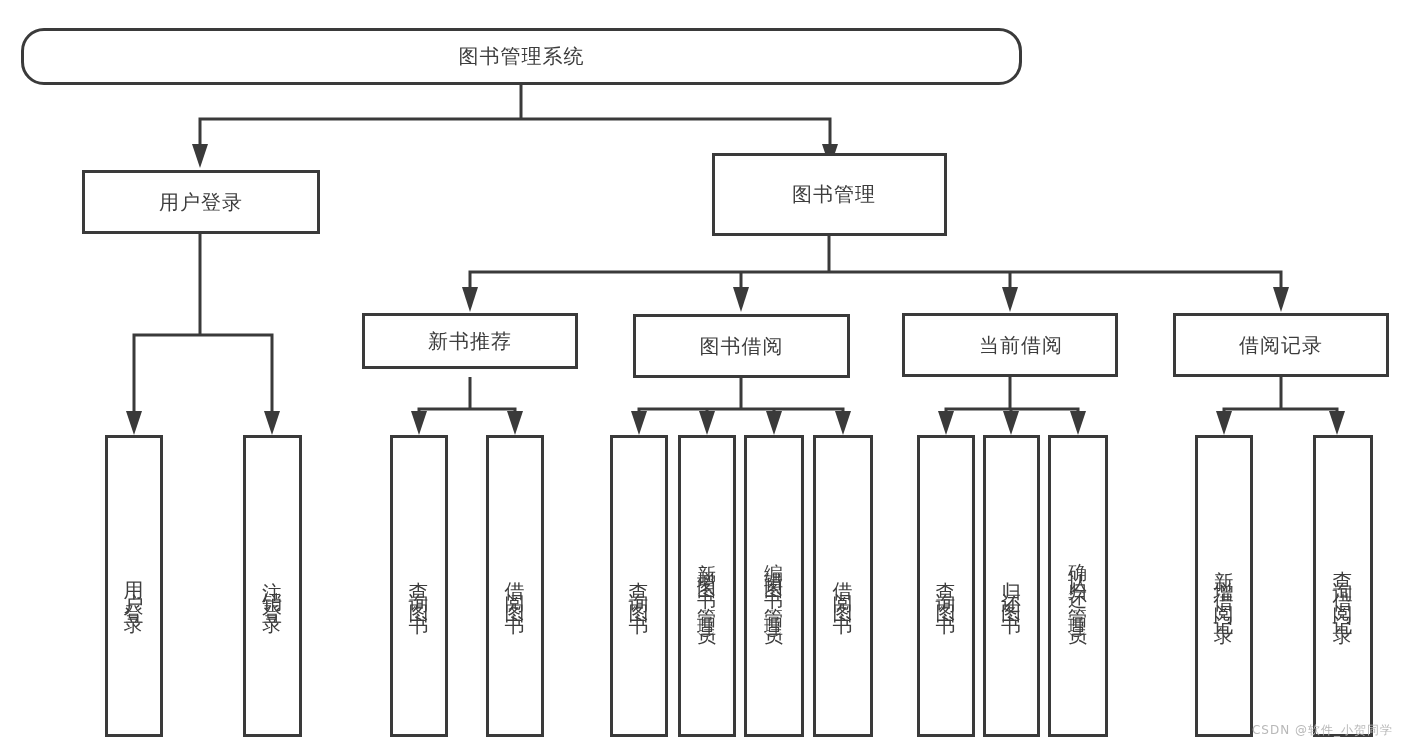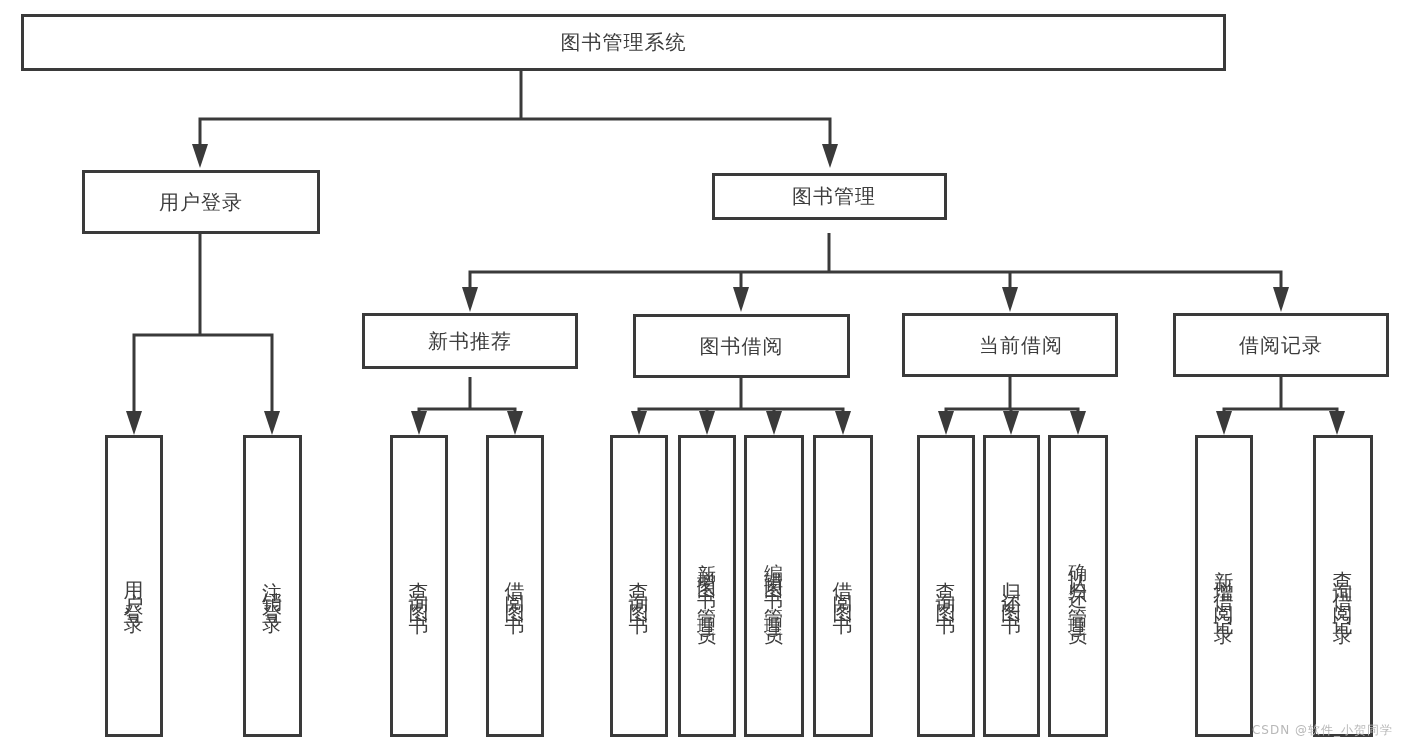--- a/index.html
+++ b/index.html
@@ -81,24 +81,24 @@
       <polygon points="766,411 782,411 774,435"></polygon>
       <polygon points="835,411 851,411 843,435"></polygon>
       <polygon points="938,411 954,411 946,435"></polygon>
       <polygon points="1003,411 1019,411 1011,435"></polygon>
       <polygon points="1070,411 1086,411 1078,435"></polygon>
       <polygon points="1216,411 1232,411 1224,435"></polygon>
       <polygon points="1329,411 1345,411 1337,435"></polygon>
     </g>
   </svg>
 
-  <div class="box hbox" style="left:21px;top:14px;width:1205px;height:57px;">图书管理系统</div>
+  <div class="box hbox" style="left:21px;top:28px;width:1001px;height:57px;border-radius:23px;">图书管理系统</div>
 
   <div class="box hbox" style="left:82px;top:170px;width:238px;height:64px;">用户登录</div>
-  <div class="box hbox" style="left:712px;top:173px;width:235px;height:47px;padding-left:9px;">图书管理</div>
+  <div class="box hbox" style="left:712px;top:153px;width:235px;height:83px;padding-left:9px;">图书管理</div>
 
   <div class="box hbox" style="left:362px;top:313px;width:216px;height:56px;">新书推荐</div>
   <div class="box hbox" style="left:633px;top:314px;width:217px;height:64px;">图书借阅</div>
   <div class="box hbox" style="left:902px;top:313px;width:216px;height:64px;padding-left:22px;">当前借阅</div>
   <div class="box hbox" style="left:1173px;top:313px;width:216px;height:64px;">借阅记录</div>
 
   <div class="box vbox" style="left:105px;top:435px;width:58px;height:302px;">用户登录</div>
   <div class="box vbox" style="left:243px;top:435px;width:59px;height:302px;">注销登录</div>
 
   <div class="box vbox" style="left:390px;top:435px;width:58px;height:302px;">查询图书</div>

